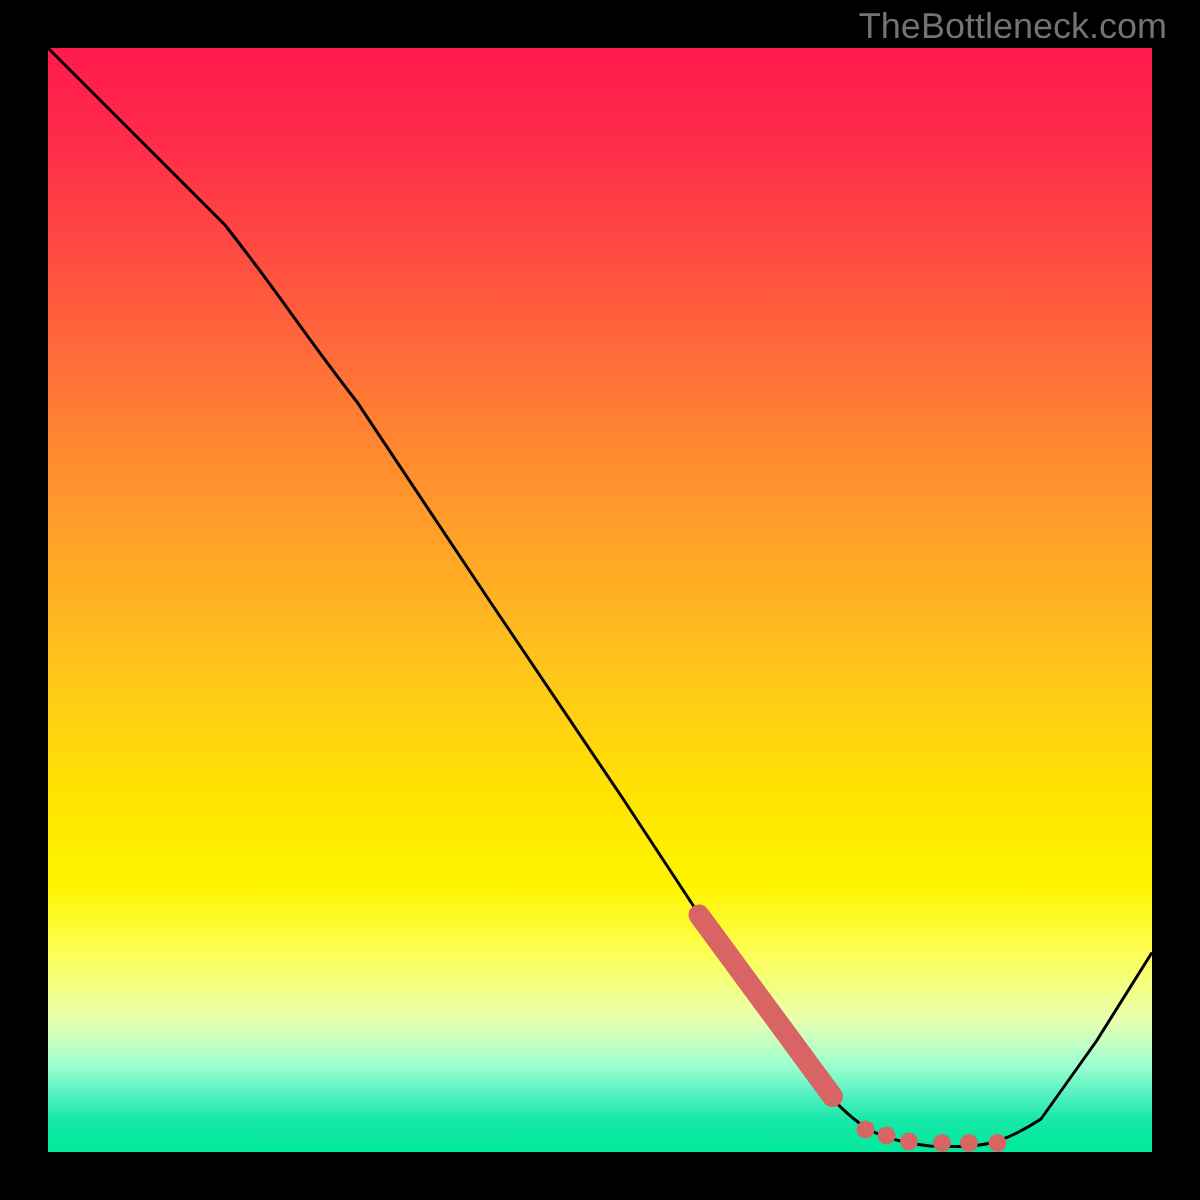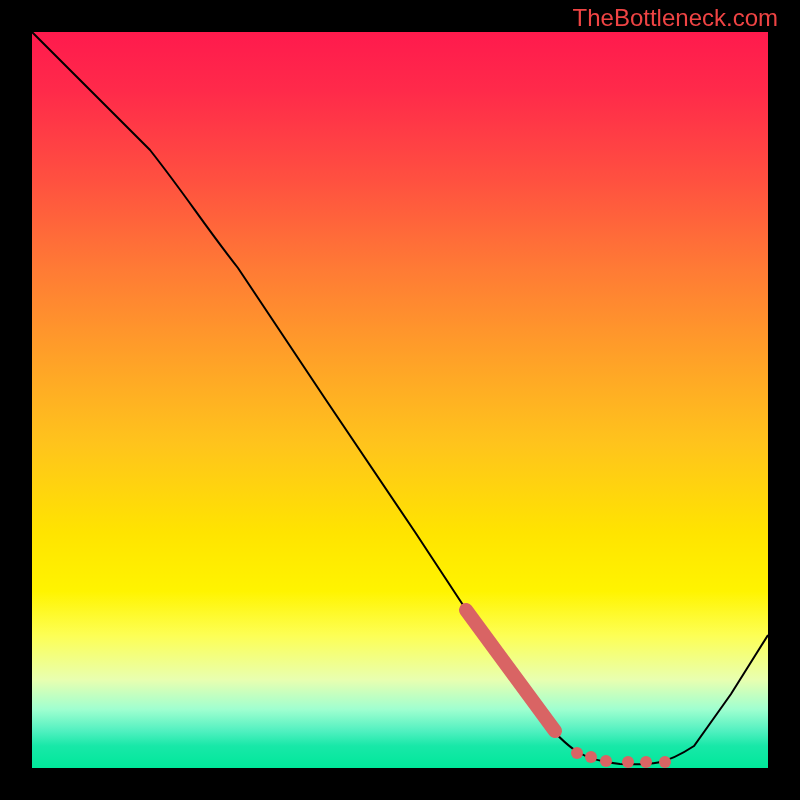--- a/index.html
+++ b/index.html
@@ -9,21 +9,21 @@
     background: #000;
     position: relative;
     font-family: Arial, sans-serif;
     overflow: hidden;
   }
   .watermark {
     position: absolute;
     top: 4px;
     right: 22px;
     font-size: 24px;
-    color: #ef4444;
+    color: #737373;
     font-weight: normal;
     z-index: 10;
   }
   .plot-area {
     position: absolute;
     top: 32px;
     left: 32px;
     width: 736px;
     height: 736px;
     background: linear-gradient(to bottom,

